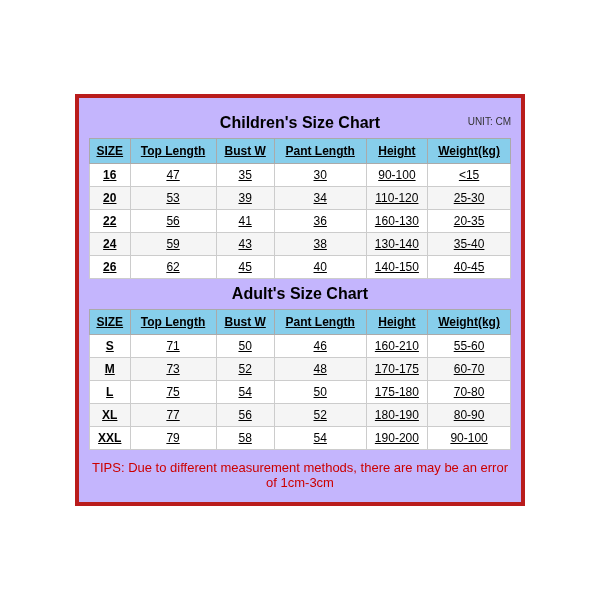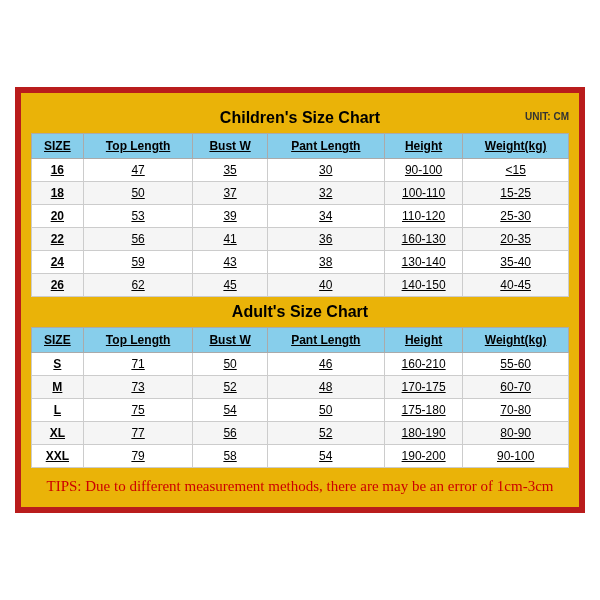--- a/index.html
+++ b/index.html
@@ -6,40 +6,40 @@
     body {
       background: #ffffff;
       font-family: Arial, sans-serif;
       width: 600px;
       min-height: 600px;
       display: flex;
       align-items: center;
       justify-content: center;
     }
     .chart-container {
-      width: 570px;
-      border: 6px solid #b91c1c;
+      width: 450px;
+      border: 4px solid #b91c1c;
       padding: 10px;
-      background: #eab308;
+      background: #c4b5fd;
     }
     .section-title {
       text-align: center;
       font-size: 16px;
       font-weight: bold;
       color: #000;
       padding: 6px 0 2px 0;
       position: relative;
     }
     .unit-label {
       position: absolute;
       right: 0;
       top: 50%;
       transform: translateY(-50%);
       font-size: 10px;
-      font-weight: bold;
+      font-weight: normal;
       color: #333;
     }
     table {
       width: 100%;
       border-collapse: collapse;
       margin-top: 4px;
       text-decoration: underline;
     }
     th {
       background-color: #87CEEB;
@@ -63,25 +63,24 @@
     tr:nth-child(odd) td {
       background-color: #ffffff;
     }
     td:first-child {
       font-weight: bold;
     }
     .adult-section {
     }
     .tips {
       text-align: center;
-      font-size: 15px;
+      font-size: 13px;
       color: #cc0000;
       margin-top: 8px;
       padding: 2px;
-      font-family: Liberation Serif, serif;
     }
   </style>
 </head>
 <body>
 
 <div class="chart-container">
 
   <div class="section-title">
     <span>Children's Size Chart</span>
     <span class="unit-label">UNIT: CM</span>
@@ -101,28 +100,20 @@
     <tbody id="children-tbody">
     <tr>
           <td>16</td>
           <td>47</td>
           <td>35</td>
           <td>30</td>
           <td>90-100</td>
           <td>&lt;15</td>
         </tr>
         <tr>
-          <td>18</td>
-          <td>50</td>
-          <td>37</td>
-          <td>32</td>
-          <td>100-110</td>
-          <td>15-25</td>
-        </tr>
-        <tr>
           <td>20</td>
           <td>53</td>
           <td>39</td>
           <td>34</td>
           <td>110-120</td>
           <td>25-30</td>
         </tr>
         <tr>
           <td>22</td>
           <td>56</td>

